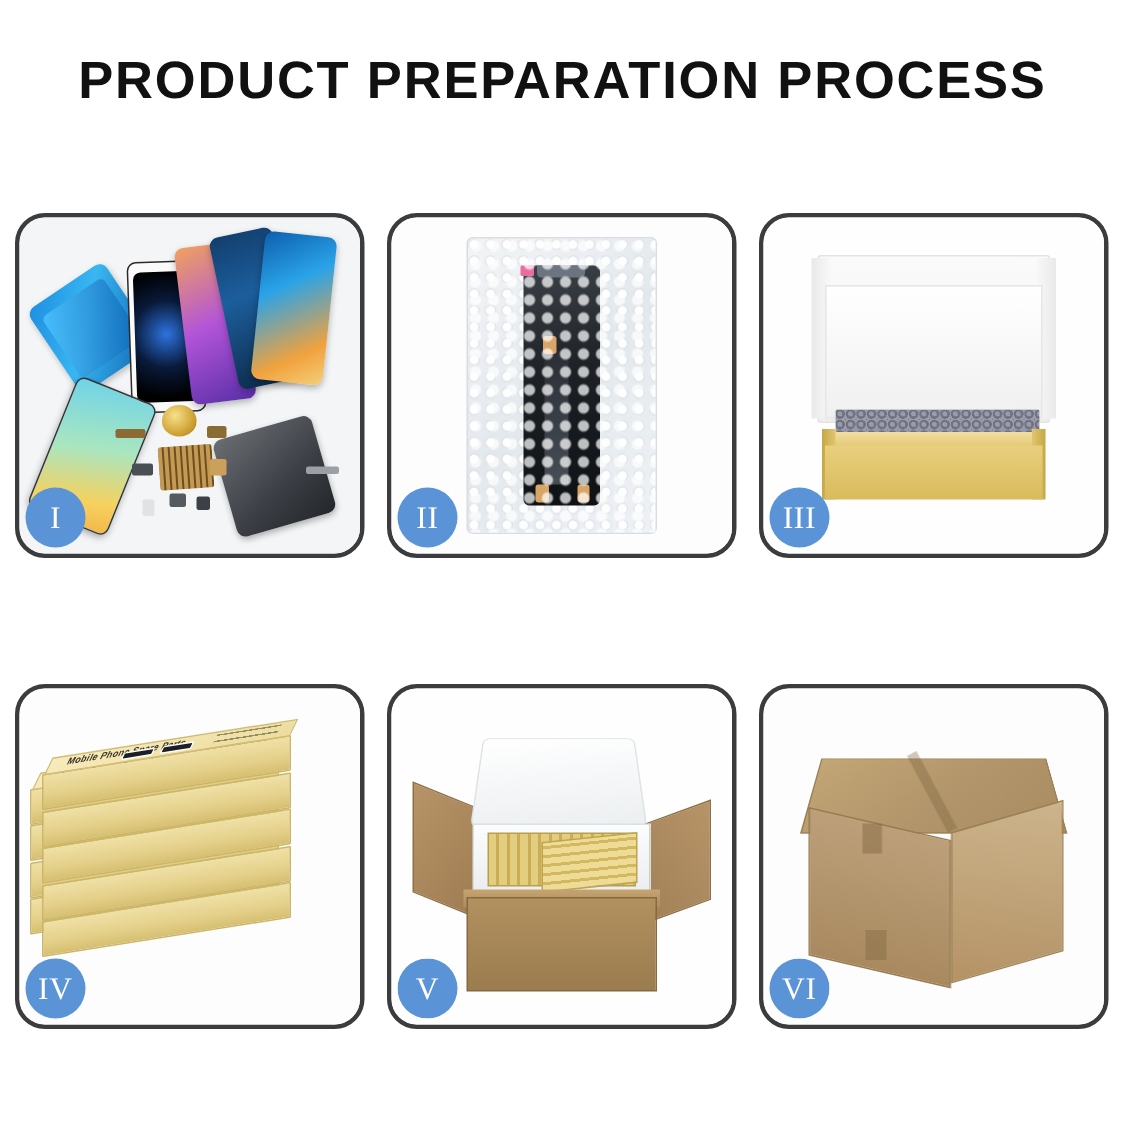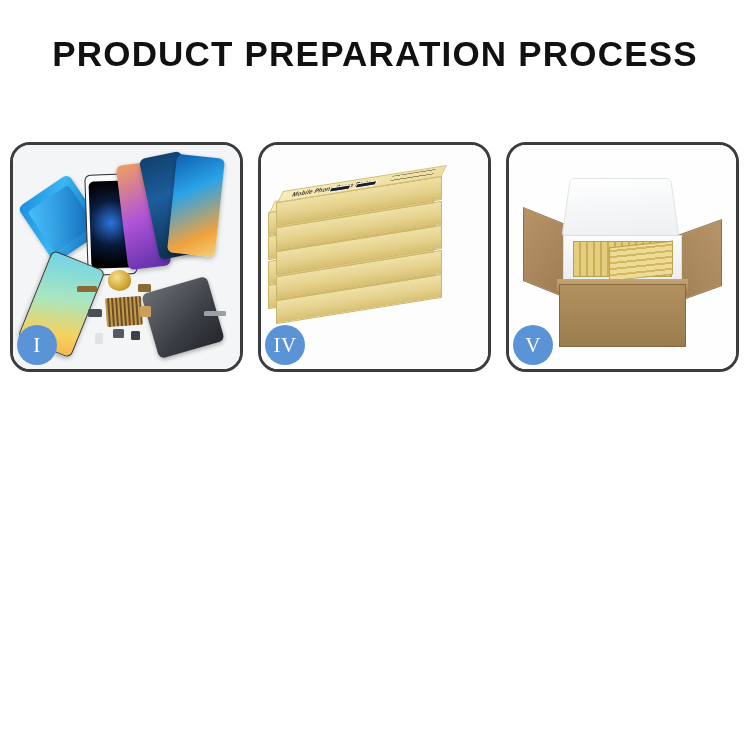--- a/index.html
+++ b/index.html
@@ -240,21 +240,49 @@
         <div class="chip" style="left:33%;top:73%;width:6%;height:4%;background:#4a4f55"></div>
         <div class="chip" style="left:56%;top:72%;width:5%;height:5%;background:#caa05a"></div>
         <div class="chip" style="left:44%;top:82%;width:5%;height:4%;background:#555a60"></div>
         <div class="chip" style="left:52%;top:83%;width:4%;height:4%;background:#3d4147"></div>
         <div class="chip" style="left:36%;top:84%;width:3.5%;height:5%;background:#dfe3e6"></div>
         <div class="chip" style="left:84%;top:74%;width:10%;height:2.5%;background:#9aa0a6"></div>
       </div>
       <div class="badge">I</div>
     </div>
 
-
+    <div class="panel">
+      <div class="photo p2">
+        <div class="bubble-pack">
+          <div class="lcd"></div>
+          <div class="flex-strip"></div>
+          <div class="conn" style="left:40%;top:33%"></div>
+          <div class="conn" style="left:36%;top:84%"></div>
+          <div class="conn" style="left:58%;top:84%"></div>
+          <div class="pink-tag"></div>
+          <div class="bubble-overlay"></div>
+        </div>
+      </div>
+      <div class="badge">II</div>
+    </div>
+
+    <div class="panel">
+      <div class="photo p3">
+        <div class="lid-back"></div>
+        <div class="lid-flap-l"></div>
+        <div class="lid-flap-r"></div>
+        <div class="lid-front"></div>
+        <div class="foam-grey"></div>
+        <div class="box-rim"></div>
+        <div class="box-side-l"></div>
+        <div class="box-side-r"></div>
+        <div class="box-front"></div>
+      </div>
+      <div class="badge">III</div>
+    </div>
 
     <div class="panel">
       <div class="photo p4">
         <div class="stackwrap">
 
           <div class="sbox" style="left:0%;  top:58%;"></div>
           <div class="sbox" style="left:0%;  top:45%;"></div>
           <div class="sbox" style="left:0%;  top:32%;"></div>
           <div class="sbox" style="left:0%;  top:19%;">
             <div class="lid-face">
@@ -290,15 +318,26 @@
         <div class="foam-lid"></div>
         <div class="foam-box"></div>
         <div class="yellow-stack"></div>
         <div class="yellow-stack2"></div>
         <div class="carton-rim"></div>
         <div class="carton-front"></div>
       </div>
       <div class="badge">V</div>
     </div>
 
+    <div class="panel">
+      <div class="photo p6">
+        <div class="top"></div>
+        <div class="seam"></div>
+        <div class="front"></div>
+        <div class="side"></div>
+        <div class="tape1"></div>
+        <div class="tape2"></div>
+      </div>
+      <div class="badge">VI</div>
+    </div>
 
   </div>
 </div>
 
 </body></html>

